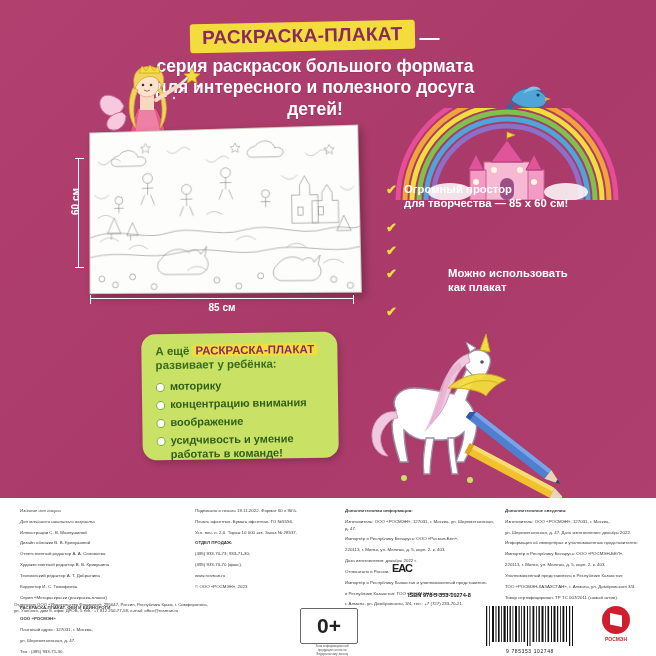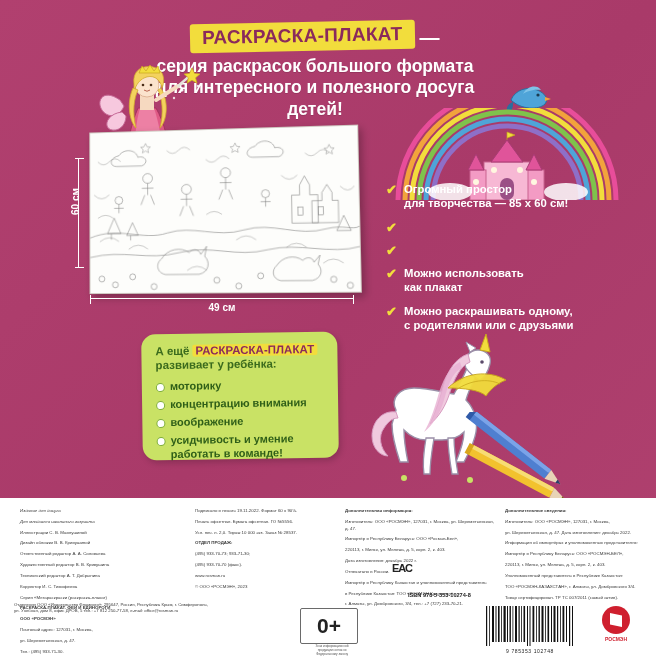--- a/index.html
+++ b/index.html
@@ -431,21 +431,21 @@
         </g>
       </svg>
     </div>
 
     <div class="dim-left">
       <div class="bar"></div>
       <div class="lbl">60 см</div>
     </div>
     <div class="dim-bottom">
       <div class="bar"></div>
-      <div class="lbl">49 см</div>
+      <div class="lbl">85 см</div>
     </div>
   </div>
 
   <div class="castle-badge">
     <svg viewBox="0 0 238 92" width="238" height="92">
 
       <g fill="none" stroke-width="5">
         <path d="M10 92 A109 109 0 0 1 228 92" stroke="#e84d9a"></path>
         <path d="M17 92 A102 102 0 0 1 221 92" stroke="#f2a33c"></path>
         <path d="M24 92 A95 95 0 0 1 214 92" stroke="#f2dd3c"></path>
@@ -481,27 +481,25 @@
 для творчества — 85 х 60 см!</span>
     </div>
     <div class="feature">
       <span class="tick">✔</span>
     </div>
     <div class="feature">
       <span class="tick">✔</span>
     </div>
     <div class="feature">
       <span class="tick">✔</span>
-      <span style="white-space: pre-line;">Можно использовать
+      <span style="white-space: pre-line; margin-left: 44px;">Можно использовать
 как плакат</span>
     </div>
     <div class="feature">
       <span class="tick">✔</span>
-      <span style="white-space: pre-line;">Можно раскрашивать одному,
-с  родителями или с друзьями</span>
     </div>
   </div>
 
   <div class="greenbox">
     <div class="gtitle">
       <span>А ещё </span><span class="hl">РАСКРАСКА-ПЛАКАТ</span><span> развивает у ребёнка:</span>
     </div>
     <ul class="glist">
       <li>моторику</li>
       <li>концентрацию внимания</li>

